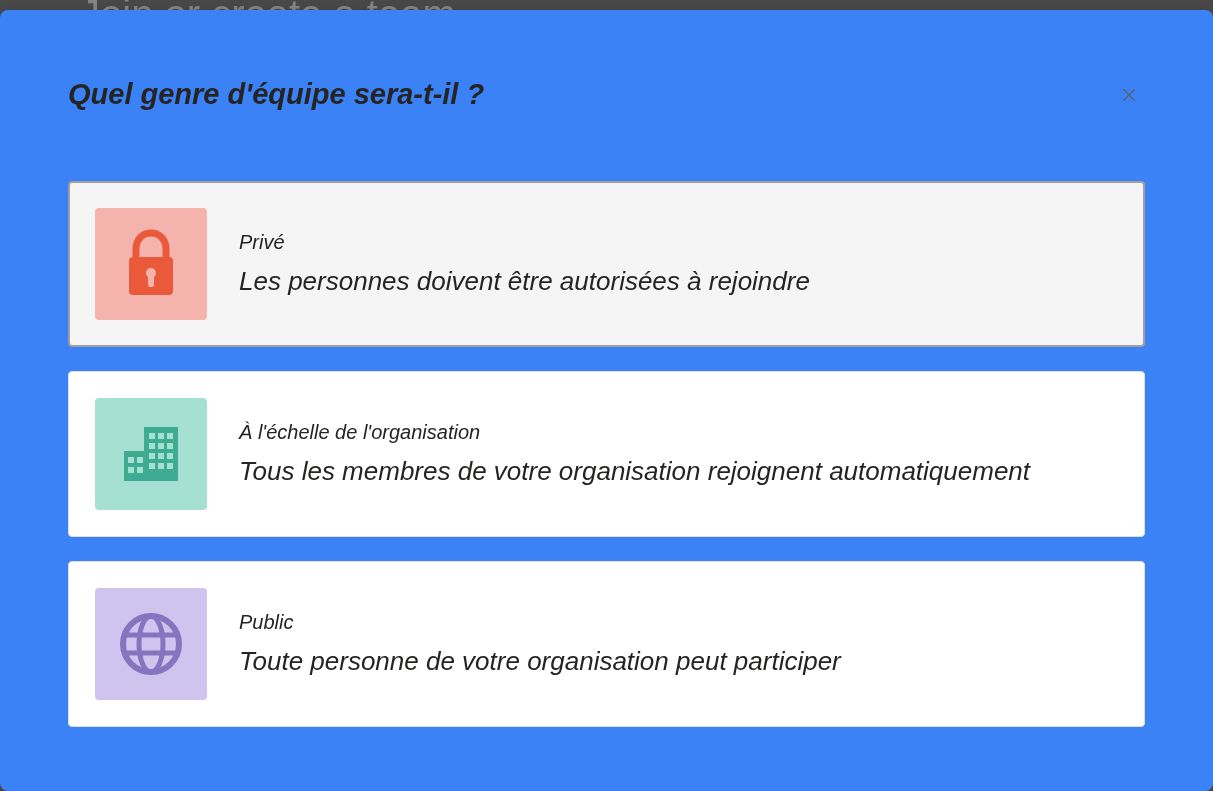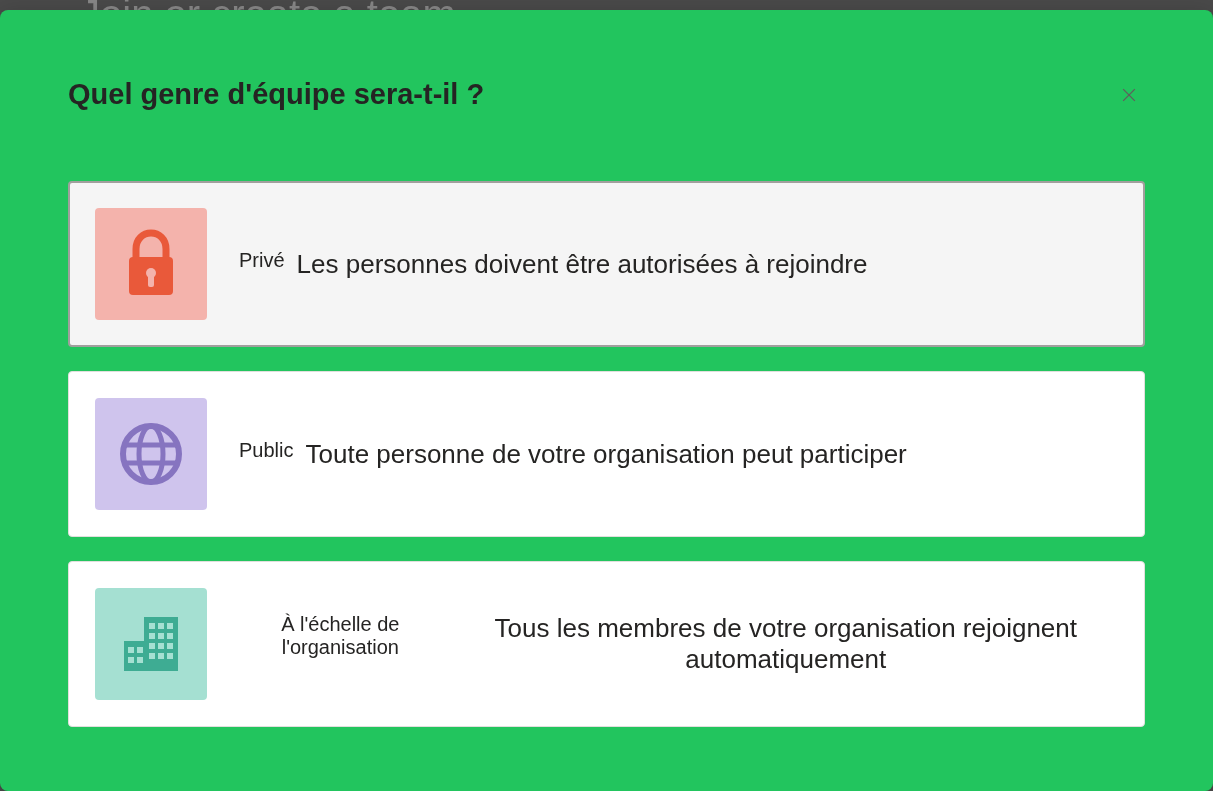--- a/index.html
+++ b/index.html
@@ -21,25 +21,26 @@
       left: 80px;
       font-size: 40px;
       color: #888;
       font-weight: 400;
     }
     .modal {
       position: absolute;
       top: 10px;
       left: 0;
       right: 0;
-      background: #22c55e;
+      background: #3b82f6;
       border-radius: 8px;
       box-shadow: 0 4px 24px rgba(0,0,0,0.2);
       padding: 68px 68px 60px 68px;
       height: 781px;
+      font-style: italic;
     }
     .modal-header {
       display: flex;
       justify-content: space-between;
       align-items: center;
       margin-bottom: 70px;
     }
     .modal-title {
       font-size: 29px;
       font-weight: 600;
@@ -91,22 +92,22 @@
       background: #f4b3ac;
     }
     .icon-public {
       background: #cfc4ed;
     }
     .icon-org {
       background: #a5e0d2;
     }
     .option-text {
       display: flex;
+      flex-direction: column;
       gap: 12px;
-      text-align: center;
     }
     .option-title {
       font-size: 20px;
       font-weight: 400;
       color: #252423;
     }
     .option-desc {
       font-size: 26px;
       font-weight: 400;
       color: #252423;
@@ -139,35 +140,20 @@
           <rect x="27" y="46" width="6" height="12" rx="2" fill="#f4b3ac"></rect>
         </svg>
       </div>
       <div class="option-text">
         <div class="option-title">Privé</div>
         <div class="option-desc">Les personnes doivent être autorisées à rejoindre</div>
       </div>
     </div>
 
     <div class="option-card">
-      <div class="option-icon icon-public">
-        <svg width="66" height="66" viewBox="0 0 66 66">
-          <circle cx="33" cy="33" r="28" fill="none" stroke="#8674c0" stroke-width="6"></circle>
-          <ellipse cx="33" cy="33" rx="12" ry="28" fill="none" stroke="#8674c0" stroke-width="5"></ellipse>
-          <line x1="7" y1="24" x2="59" y2="24" stroke="#8674c0" stroke-width="5"></line>
-          <line x1="7" y1="42" x2="59" y2="42" stroke="#8674c0" stroke-width="5"></line>
-        </svg>
-      </div>
-      <div class="option-text">
-        <div class="option-title">Public</div>
-        <div class="option-desc">Toute personne de votre organisation peut participer</div>
-      </div>
-    </div>
-
-    <div class="option-card">
       <div class="option-icon icon-org">
         <svg width="70" height="70" viewBox="0 0 70 70">
           <rect x="28" y="8" width="34" height="54" fill="#3eac93"></rect>
           <rect x="8" y="32" width="26" height="30" fill="#3eac93"></rect>
 
           <rect x="33" y="14" width="6" height="6" fill="#a5e0d2"></rect>
           <rect x="42" y="14" width="6" height="6" fill="#a5e0d2"></rect>
           <rect x="51" y="14" width="6" height="6" fill="#a5e0d2"></rect>
           <rect x="33" y="24" width="6" height="6" fill="#a5e0d2"></rect>
           <rect x="42" y="24" width="6" height="6" fill="#a5e0d2"></rect>
@@ -184,14 +170,29 @@
           <rect x="12" y="48" width="6" height="6" fill="#a5e0d2"></rect>
           <rect x="21" y="48" width="6" height="6" fill="#a5e0d2"></rect>
         </svg>
       </div>
       <div class="option-text">
         <div class="option-title">À l'échelle de l'organisation</div>
         <div class="option-desc">Tous les membres de votre organisation rejoignent automatiquement</div>
       </div>
     </div>
 
+    <div class="option-card">
+      <div class="option-icon icon-public">
+        <svg width="66" height="66" viewBox="0 0 66 66">
+          <circle cx="33" cy="33" r="28" fill="none" stroke="#8674c0" stroke-width="6"></circle>
+          <ellipse cx="33" cy="33" rx="12" ry="28" fill="none" stroke="#8674c0" stroke-width="5"></ellipse>
+          <line x1="7" y1="24" x2="59" y2="24" stroke="#8674c0" stroke-width="5"></line>
+          <line x1="7" y1="42" x2="59" y2="42" stroke="#8674c0" stroke-width="5"></line>
+        </svg>
+      </div>
+      <div class="option-text">
+        <div class="option-title">Public</div>
+        <div class="option-desc">Toute personne de votre organisation peut participer</div>
+      </div>
+    </div>
+
   </div>
 </div>
 
 </body></html>

